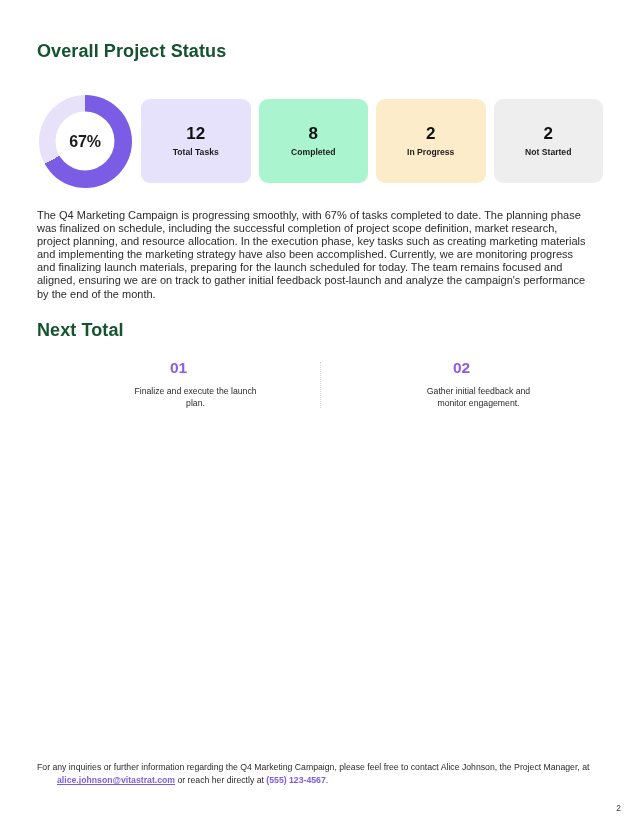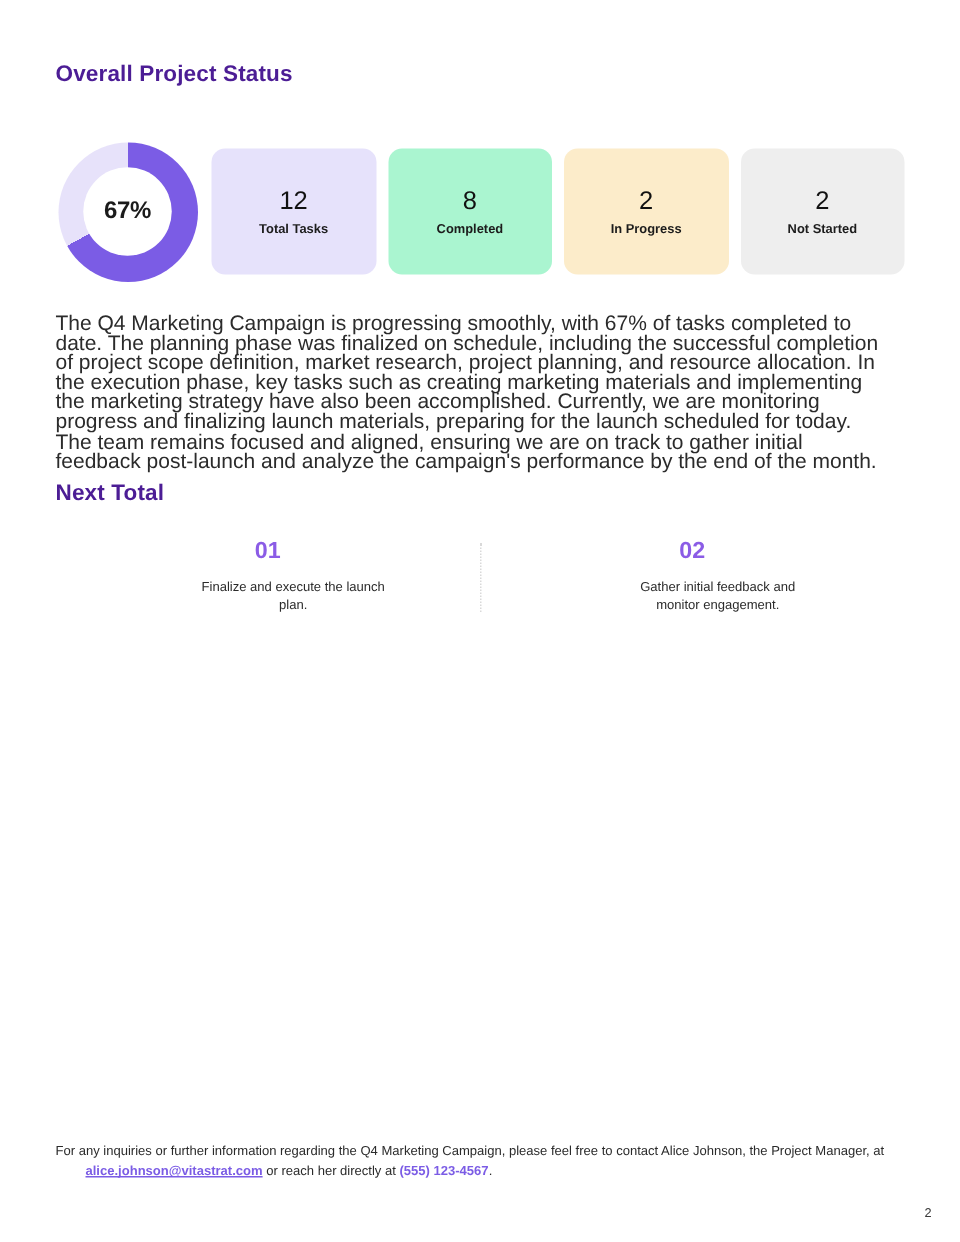--- a/index.html
+++ b/index.html
@@ -14,23 +14,23 @@
     width: 640px;
     height: 828px;
     background: #ffffff;
     overflow: hidden;
   }
 
   
   .section-heading {
     position: absolute;
     left: 37px;
-    font-size: 15px;
-    font-weight: bold;
-    color: #4c1d95;
+    font-size: 18px;
+    font-weight: bold;
+    color: #14532d;
     letter-spacing: 0.1px;
   }
   #heading-status { top: 41px; }
   #heading-next   { top: 320px; }
 
   
   .status-row {
     position: absolute;
     left: 37px;
     top: 96px;
@@ -81,38 +81,38 @@
     height: 84px;
     border-radius: 9px;
     display: flex;
     flex-direction: column;
     align-items: center;
     justify-content: center;
     gap: 6px;
   }
   .stat-value {
     font-size: 17px;
-    font-weight: normal;
+    font-weight: bold;
     color: #111111;
     line-height: 1;
   }
   .stat-label {
     font-size: 8.6px;
     font-weight: bold;
     color: #1c1c1c;
     line-height: 1;
   }
 
   
   .body-copy {
     position: absolute;
     left: 37px;
     top: 209px;
     width: 553px;
-    font-size: 14px;
+    font-size: 11px;
     line-height: 13.1px;
     color: #2b2b2b;
     text-align: left;
   }
 
   
   .steps-row {
     position: absolute;
     left: 37px;
     top: 360px;

